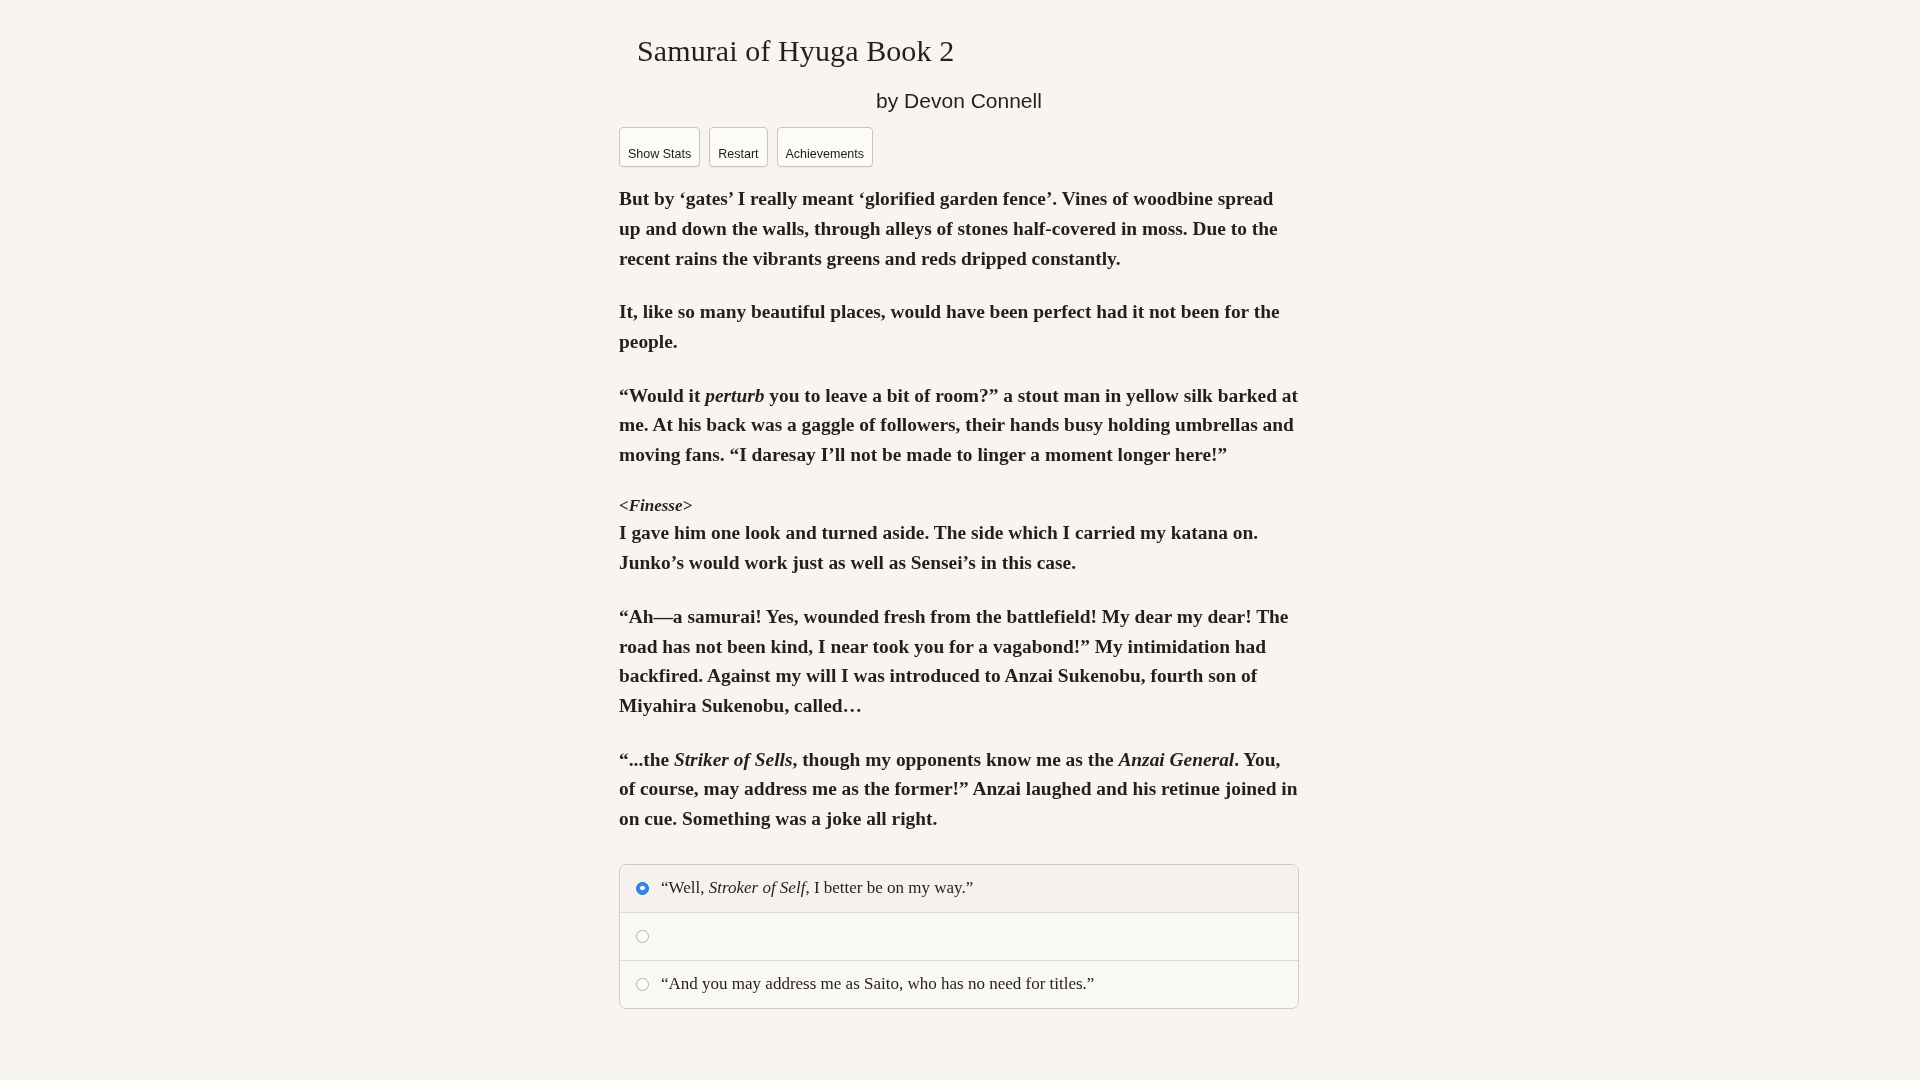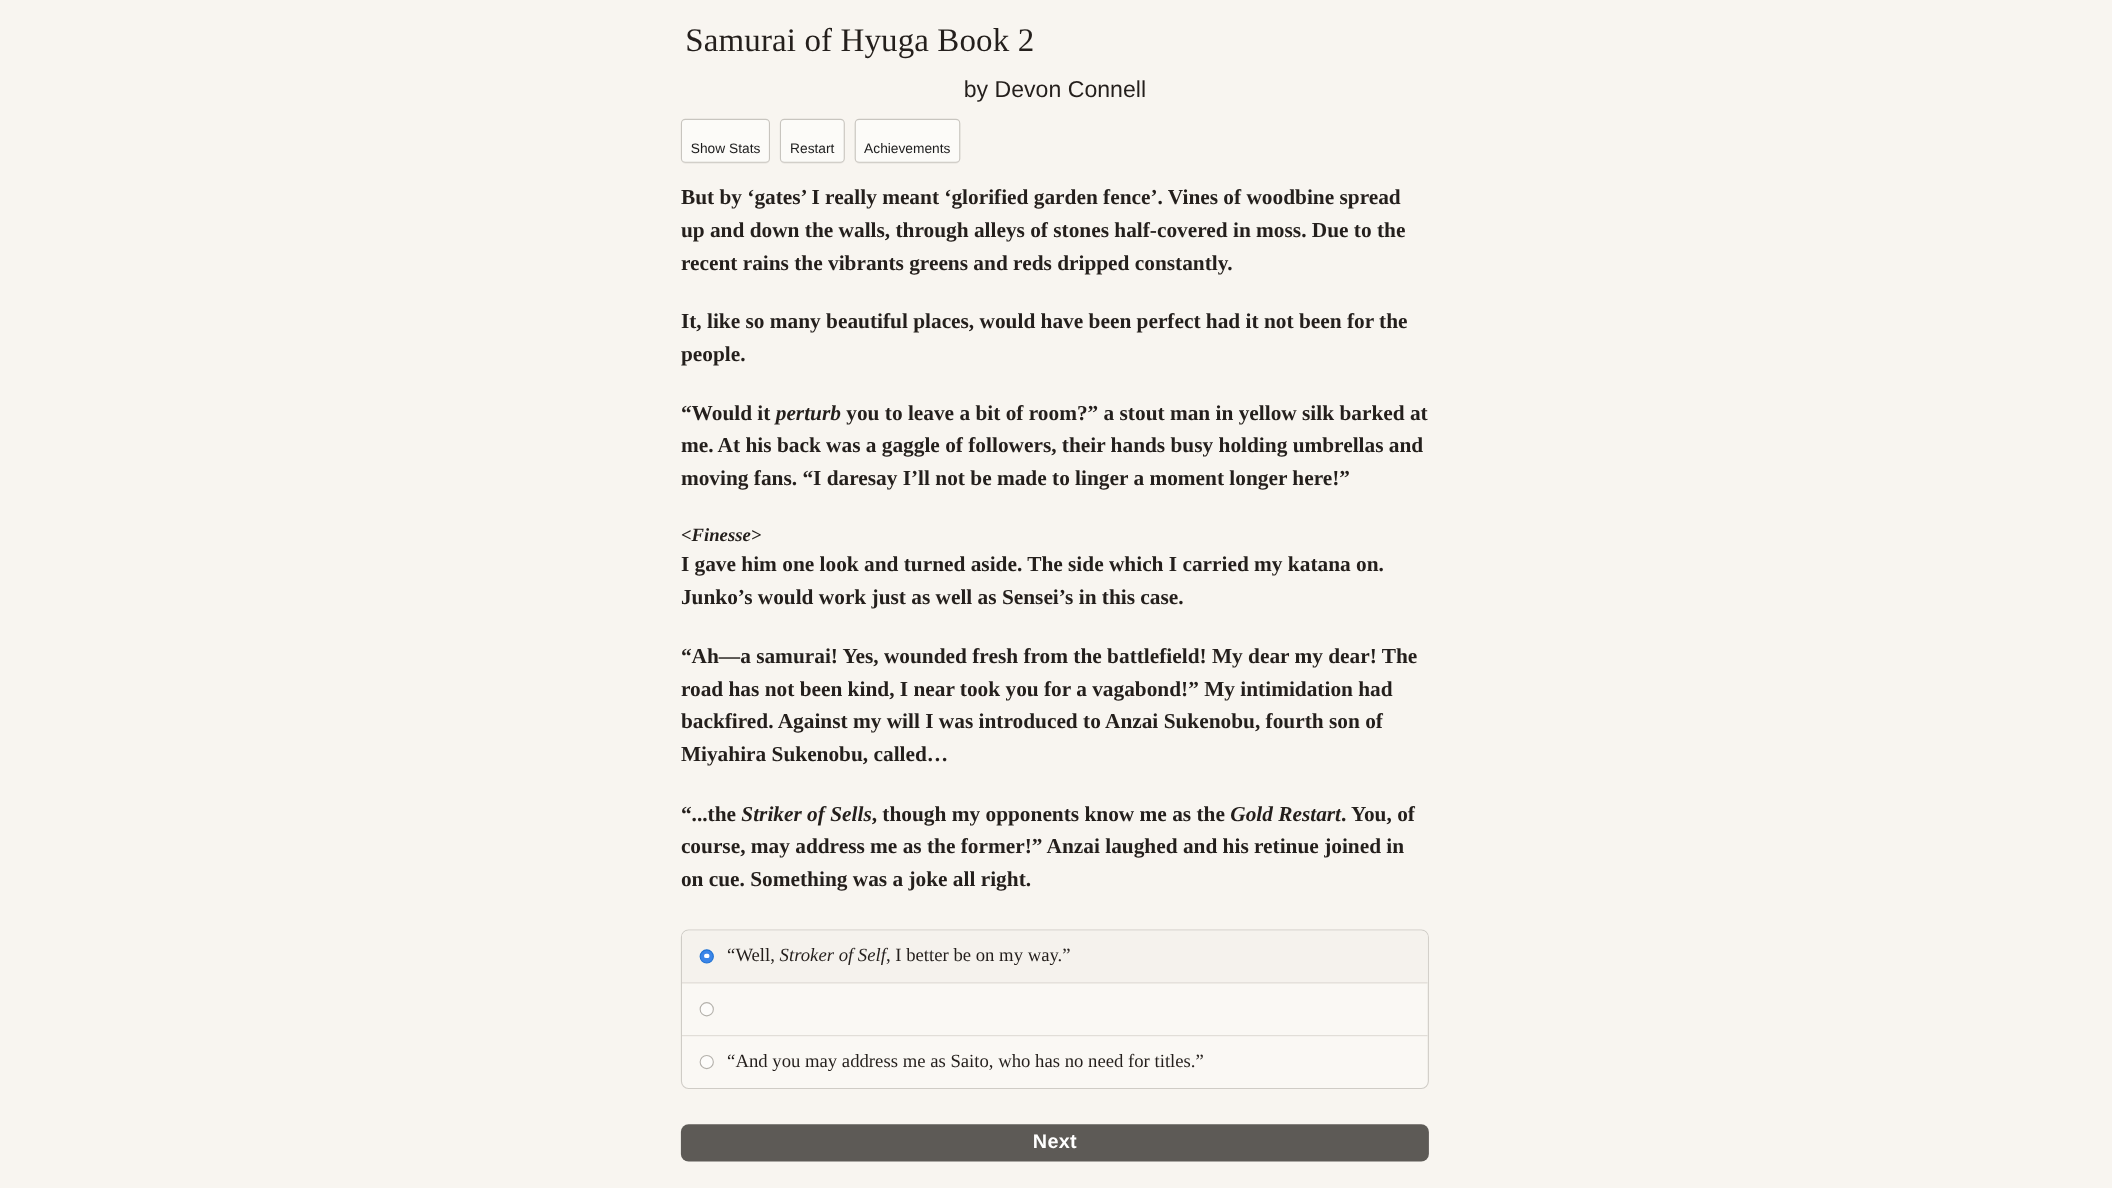--- a/index.html
+++ b/index.html
@@ -31,21 +31,21 @@
     width: 680px;
   }
 
   
   .game-title {
     font-family: "Liberation Serif", "DejaVu Serif", serif;
     font-size: 30px;
     font-weight: 400;
     line-height: 1.25;
     color: #241f1c;
-    margin: 4px;
+    margin: 18px;
     padding-top: 14px;
     letter-spacing: 0.1px;
   }
   .game-byline {
     font-family: Liberation Sans, sans-serif;
     font-size: 21px;
     font-weight: 400;
     color: #241f1c;
     margin: 13px 0 0 0;
     line-height: 1.2;
@@ -187,21 +187,21 @@
       <p>But by ‘gates’ I really meant ‘glorified garden fence’. Vines of woodbine spread up and down the walls, through alleys of stones half-covered in moss. Due to the recent rains the vibrants greens and reds dripped constantly.</p>
 
       <p>It, like so many beautiful places, would have been perfect had it not been for the people.</p>
 
       <p><span>“Would it </span><em>perturb</em><span> you to leave a bit of room?” a stout man in yellow silk barked at me. At his back was a gaggle of followers, their hands busy holding umbrellas and moving fans. “I daresay I’ll not be made to linger a moment longer here!”</span></p>
 
       <p><span class="stat-tag">&lt;Finesse&gt;</span><span>I gave him one look and turned aside. The side which I carried my katana on. Junko’s would work just as well as Sensei’s in this case.</span></p>
 
       <p>“Ah—a samurai! Yes, wounded fresh from the battlefield! My dear my dear! The road has not been kind, I near took you for a vagabond!” My intimidation had backfired. Against my will I was introduced to Anzai Sukenobu, fourth son of Miyahira Sukenobu, called…</p>
 
-      <p><span>“...the </span><em>Striker of Sells</em><span>, though my opponents know me as the </span><em>Gold Restart</em><span>. You, of course, may address me as the former!” Anzai laughed and his retinue joined in on cue. Something was a joke all right.</span></p>
+      <p><span>“...the </span><em>Striker of Sells</em><span>, though my opponents know me as the </span><em>Anzai General</em><span>. You, of course, may address me as the former!” Anzai laughed and his retinue joined in on cue. Something was a joke all right.</span></p>
 
     </div>
 
     <div class="choices">
 
       <div class="choice-row selected">
         <span class="radio checked"></span>
         <span class="choice-label"><span>“Well, </span><em>Stroker of Self</em><span>, I better be on my way.”</span></span>
       </div>
 
@@ -209,16 +209,15 @@
         <span class="radio"></span>
       </div>
 
       <div class="choice-row">
         <span class="radio"></span>
         <span class="choice-label">“And you may address me as Saito, who has no need for titles.”</span>
       </div>
 
     </div>
 
-    <button class="next-btn">Next</button>
 
   </div>
 </div>
 
 </body></html>

